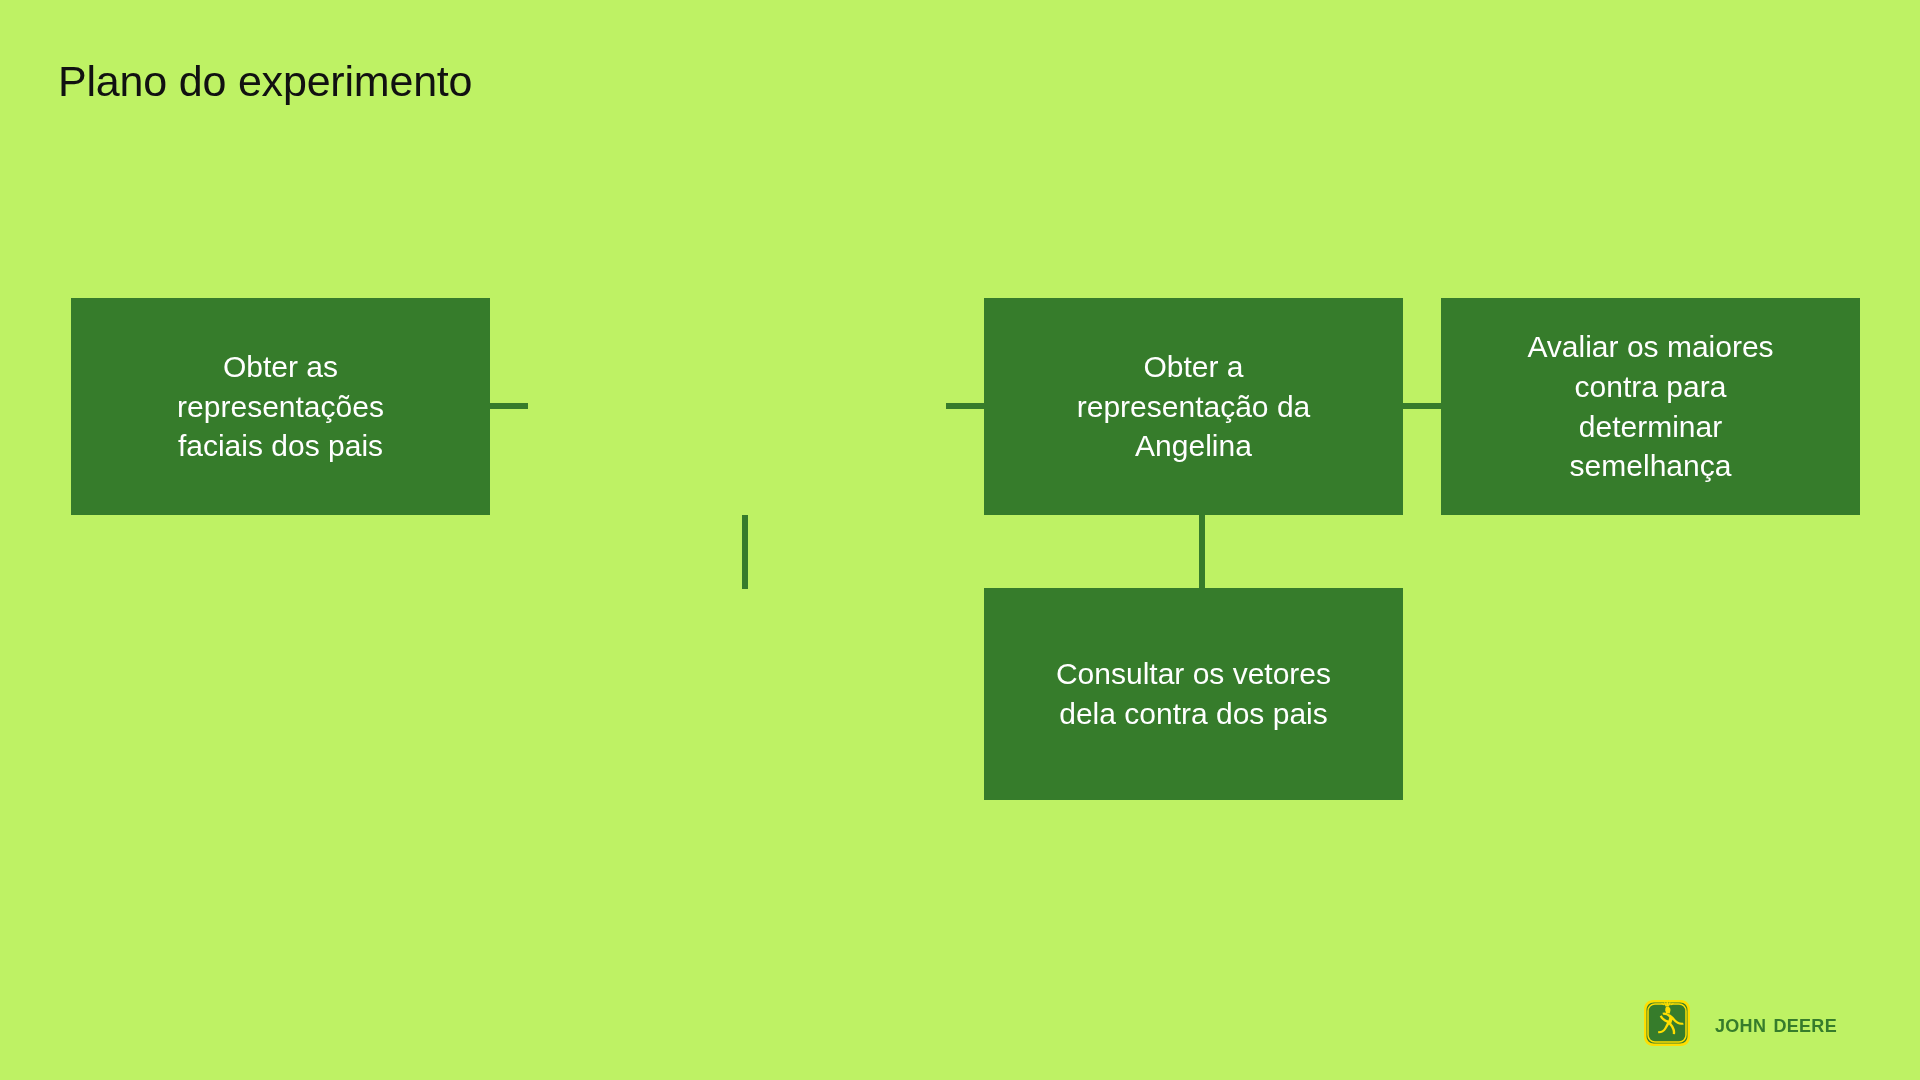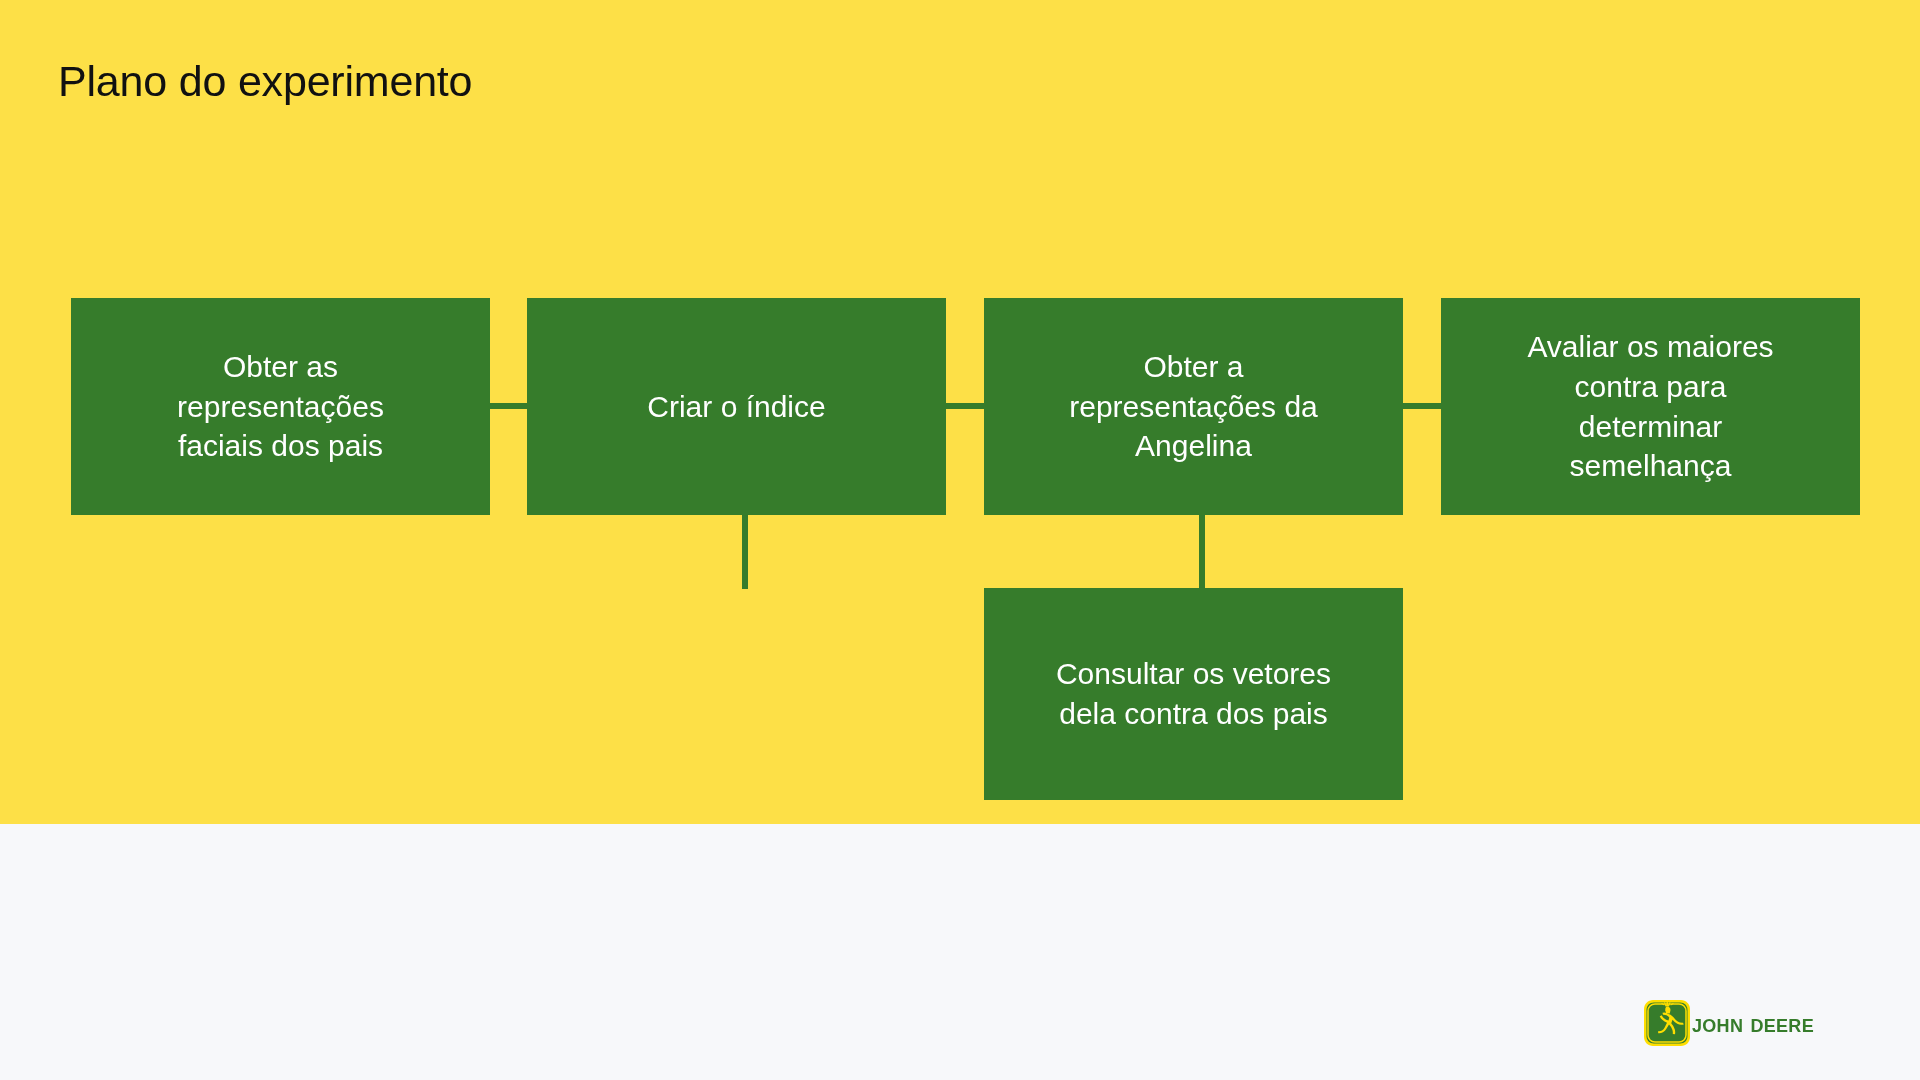--- a/index.html
+++ b/index.html
@@ -11,22 +11,22 @@
     width: 1920px;
     height: 1080px;
     background: #f7f8fa;
     font-family: "Liberation Sans", "DejaVu Sans", sans-serif;
     overflow: hidden;
   }
 
   .slide {
     position: relative;
     width: 1920px;
-    height: 824px;
-    background: #fde047;
+    height: 1080px;
+    background: #bef264;
   }
 
   
   .slide-title {
     position: absolute;
     left: 58px;
     top: 28px;
     font-size: 43px;
     line-height: 1.15;
     font-weight: 400;
@@ -102,21 +102,21 @@
   .conn-v1 { left: 742px; }
   .conn-v2 { left: 1199px; }
 
   
   .logo {
     position: absolute;
     left: 1642px;
     top: 998px;
     display: flex;
     align-items: center;
-    gap: 0;
+    gap: 23px;
   }
   .logo-mark {
     width: 50px;
     height: 50px;
     display: block;
   }
   .logo-wordmark {
     font-size: 25px;
     font-weight: 700;
     color: #367c2b;
@@ -140,24 +140,23 @@
     <div class="conn conn-h conn-h1"></div>
     <div class="conn conn-h conn-h2"></div>
     <div class="conn conn-h conn-h3"></div>
     <div class="conn conn-v conn-v1"></div>
     <div class="conn conn-v conn-v2"></div>
 
     <div class="node node-r1 node-n1">Obter as
 representações
 faciais dos pais</div>
 
-    <div class="node node-r1 node-n2">Criar o índice</div>
 
     <div class="node node-r1 node-n3">Obter a
-representações da
+representação da
 Angelina</div>
 
     <div class="node node-r1 node-n4">Avaliar os maiores
 contra para
 determinar
 semelhança</div>
 
 
     <div class="node node-r2 node-n6">Consultar os vetores
 dela contra dos pais</div>

